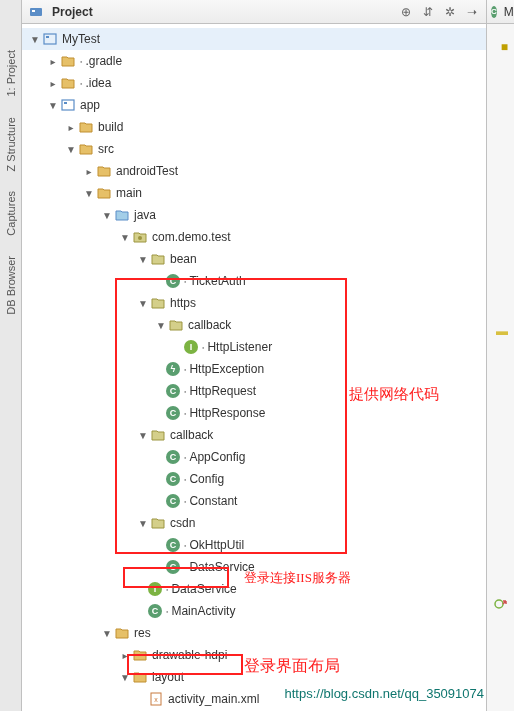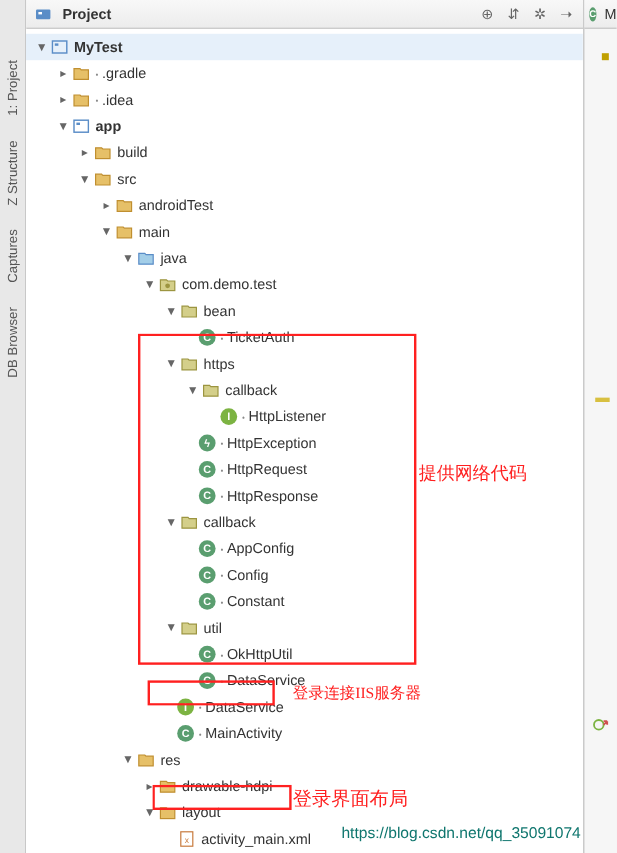--- a/index.html
+++ b/index.html
@@ -117,21 +117,21 @@
       background: #7cb342;
       color: #fff;
       font-size: 9px;
       font-weight: bold;
     }
     .xml-icon { color: #c87b3e; }
     .module-icon { color: #5a8dc7; }
     .node-label {
       color: #333;
     }
-    .node-label.bold { font-weight: bold; }
+    .node-label.bold { font-weight: normal; }
     .node-path { color: #888; margin-left: 6px; }
     .dot { font-size: 4px; color: #888; vertical-align: middle; margin-right: 3px; }
     .redbox {
       position: absolute;
       border: 2px solid #ff2020;
       pointer-events: none;
     }
     .annotation {
       position: absolute;
       color: #ff2020;
@@ -421,21 +421,21 @@
     </div>
 
     <div class="tree-row">
       <span class="indent" style="width:114px"></span>
       <span class="arrow">▼</span>
       <span class="icon package-icon">
         <svg width="14" height="12" viewBox="0 0 14 12">
             <path d="M1 2h5l1 1h6v8H1z" fill="#d4cf8a" stroke="#9c9540"></path>
           </svg>
       </span>
-      <span class="node-label">util</span>
+      <span class="node-label">csdn</span>
     </div>
 
     <div class="tree-row">
       <span class="indent" style="width:144px"></span>
       <span class="icon class-icon">C</span>
       <span class="dot">●</span>
       <span class="node-label">OkHttpUtil</span>
     </div>
 
     <div class="tree-row">

